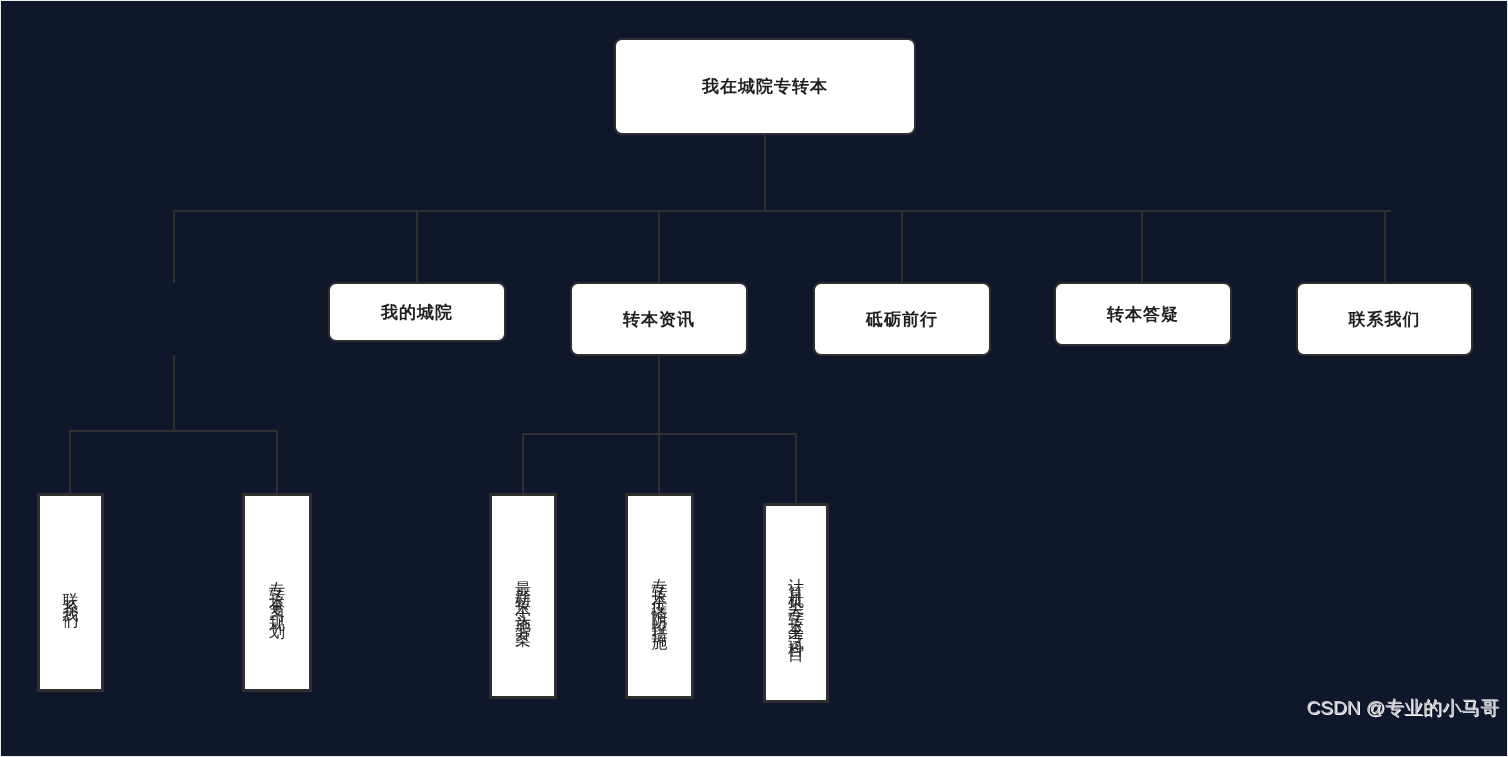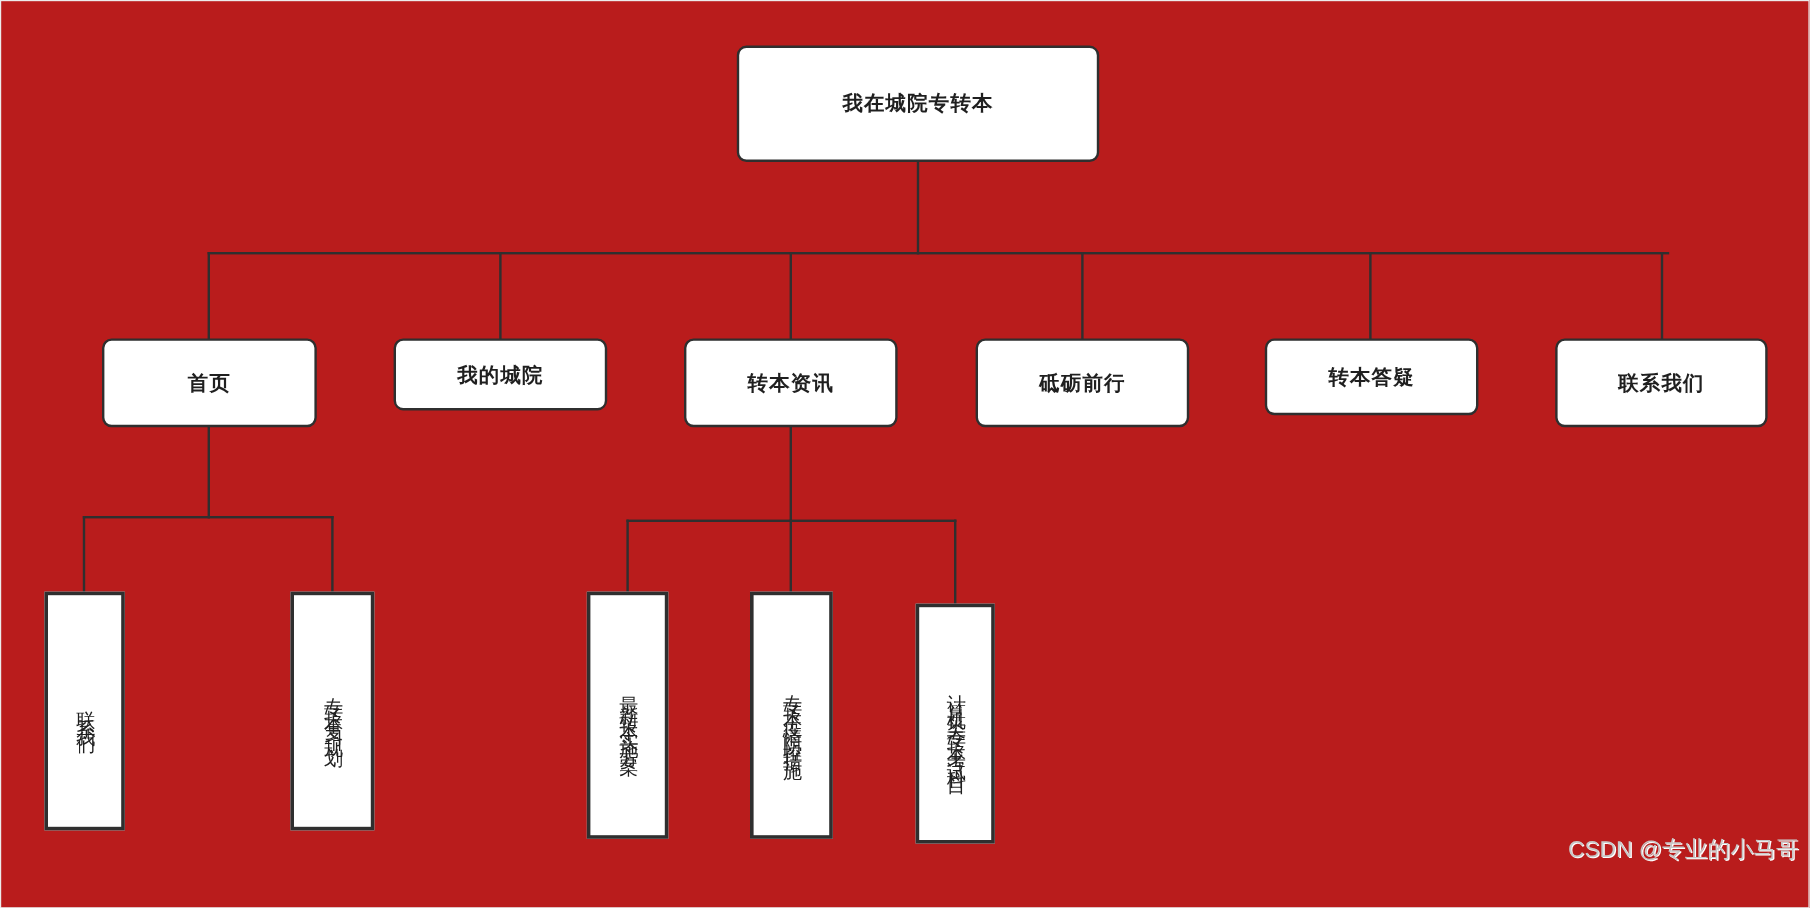--- a/index.html
+++ b/index.html
@@ -1,20 +1,20 @@
 <!DOCTYPE html>
 <html><head>
 <meta charset="utf-8">
 <style>
   html, body { margin: 0; padding: 0; background: #ffffff; }
   .canvas {
     position: relative;
     width: 1508px;
     height: 757px;
-    background: #b91c1c;
+    background: #0f172a;
     font-family: "Liberation Sans", sans-serif;
     overflow: hidden;
     box-sizing: border-box;
     border: 1px solid #ececec;
   }
   
   .vline { position: absolute; width: 2px; background: #2f2f2f; }
   .hline { position: absolute; height: 2px; background: #2f2f2f; }
   
   .node {
@@ -83,23 +83,20 @@
   <div class="vline" style="left:657px;top:354px;height:80px"></div>
   <div class="hline" style="left:521px;top:432px;width:275px"></div>
   <div class="vline" style="left:521px;top:432px;height:61px"></div>
   <div class="vline" style="left:657px;top:432px;height:61px"></div>
   <div class="vline" style="left:794px;top:432px;height:71px"></div>
 
   <div class="node rounded" style="left:613px;top:37px;width:302px;height:97px">
     <span class="label">我在城院专转本</span>
   </div>
 
-  <div class="node rounded" style="left:84px;top:281px;width:179px;height:74px">
-    <span class="label">首页</span>
-  </div>
   <div class="node rounded" style="left:327px;top:281px;width:178px;height:60px">
     <span class="label">我的城院</span>
   </div>
   <div class="node rounded" style="left:569px;top:281px;width:178px;height:74px">
     <span class="label">转本资讯</span>
   </div>
   <div class="node rounded" style="left:812px;top:281px;width:178px;height:74px">
     <span class="label">砥砺前行</span>
   </div>
   <div class="node rounded" style="left:1053px;top:281px;width:178px;height:64px">

